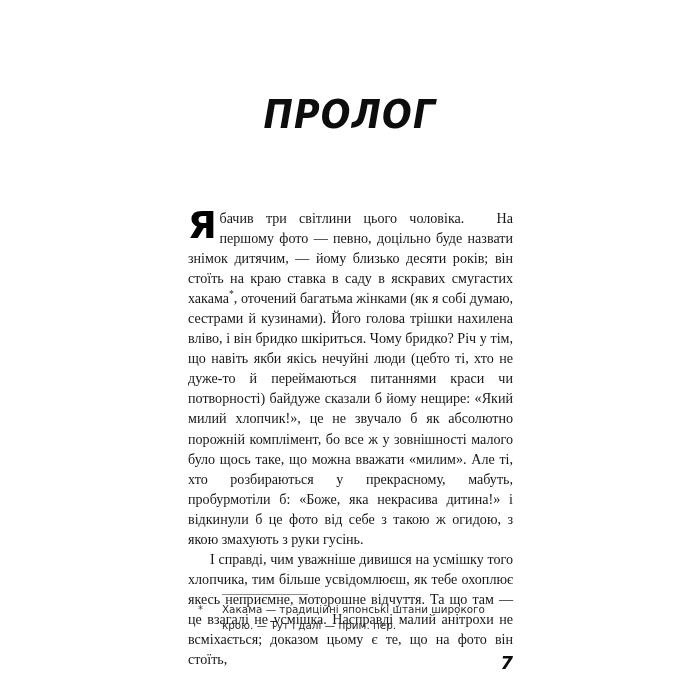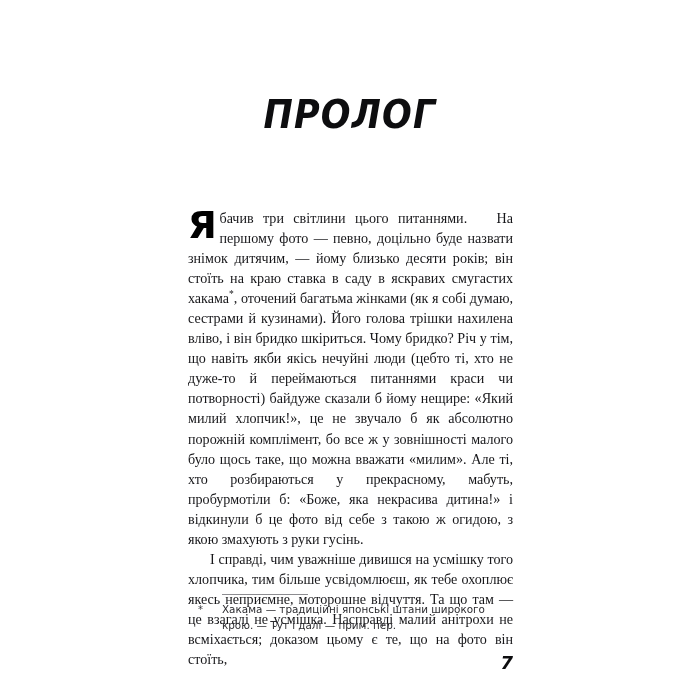--- a/index.html
+++ b/index.html
@@ -141,21 +141,21 @@
 </head>
 <body>
 
 <div class="page">
 
   <div class="chapter-title">ПРОЛОГ</div>
 
   <div class="textblock">
 
     <p class="para first-run">
-      <span class="dropcap">Я</span><span>бачив три світлини цього питаннями.</span>
+      <span class="dropcap">Я</span><span>бачив три світлини цього чоловіка.</span>
       <span class="runon-indent"></span><span>На першому фото — певно, доцільно буде назвати знімок дитячим, — йому близько десяти років; він стоїть на краю ставка в саду в яскравих смугастих хакама</span><span class="fnref">*</span><span>, оточений багатьма жінками (як я собі думаю, сестрами й кузинами). Його голова трішки нахилена вліво, і він бридко шкіриться. Чому бридко? Річ у тім, що навіть якби якісь нечуйні люди (цебто ті, хто не дуже-то й переймаються питаннями краси чи потворності) байдуже сказали б йому нещире: «Який милий хлопчик!», це не звучало б як абсолютно порожній комплімент, бо все ж у зовнішності малого було щось таке, що можна вважати «милим». Але ті, хто розбираються у прекрасному, мабуть, пробурмотіли б: «Боже, яка некрасива дитина!» і відкинули б це фото від себе з такою ж огидою, з якою змахують з руки гусінь.</span>
     </p>
 
     <p class="para">
       <span>І справді, чим уважніше дивишся на усмішку того хлопчика, тим більше усвідомлюєш, як тебе охоплює якесь неприємне, моторошне відчуття. Та що там — це взагалі не усмішка. Насправді малий анітрохи не всміхається; доказом цьому є те, що на фото він стоїть,</span>
     </p>
 
   </div>
 
   <div class="footnote">

